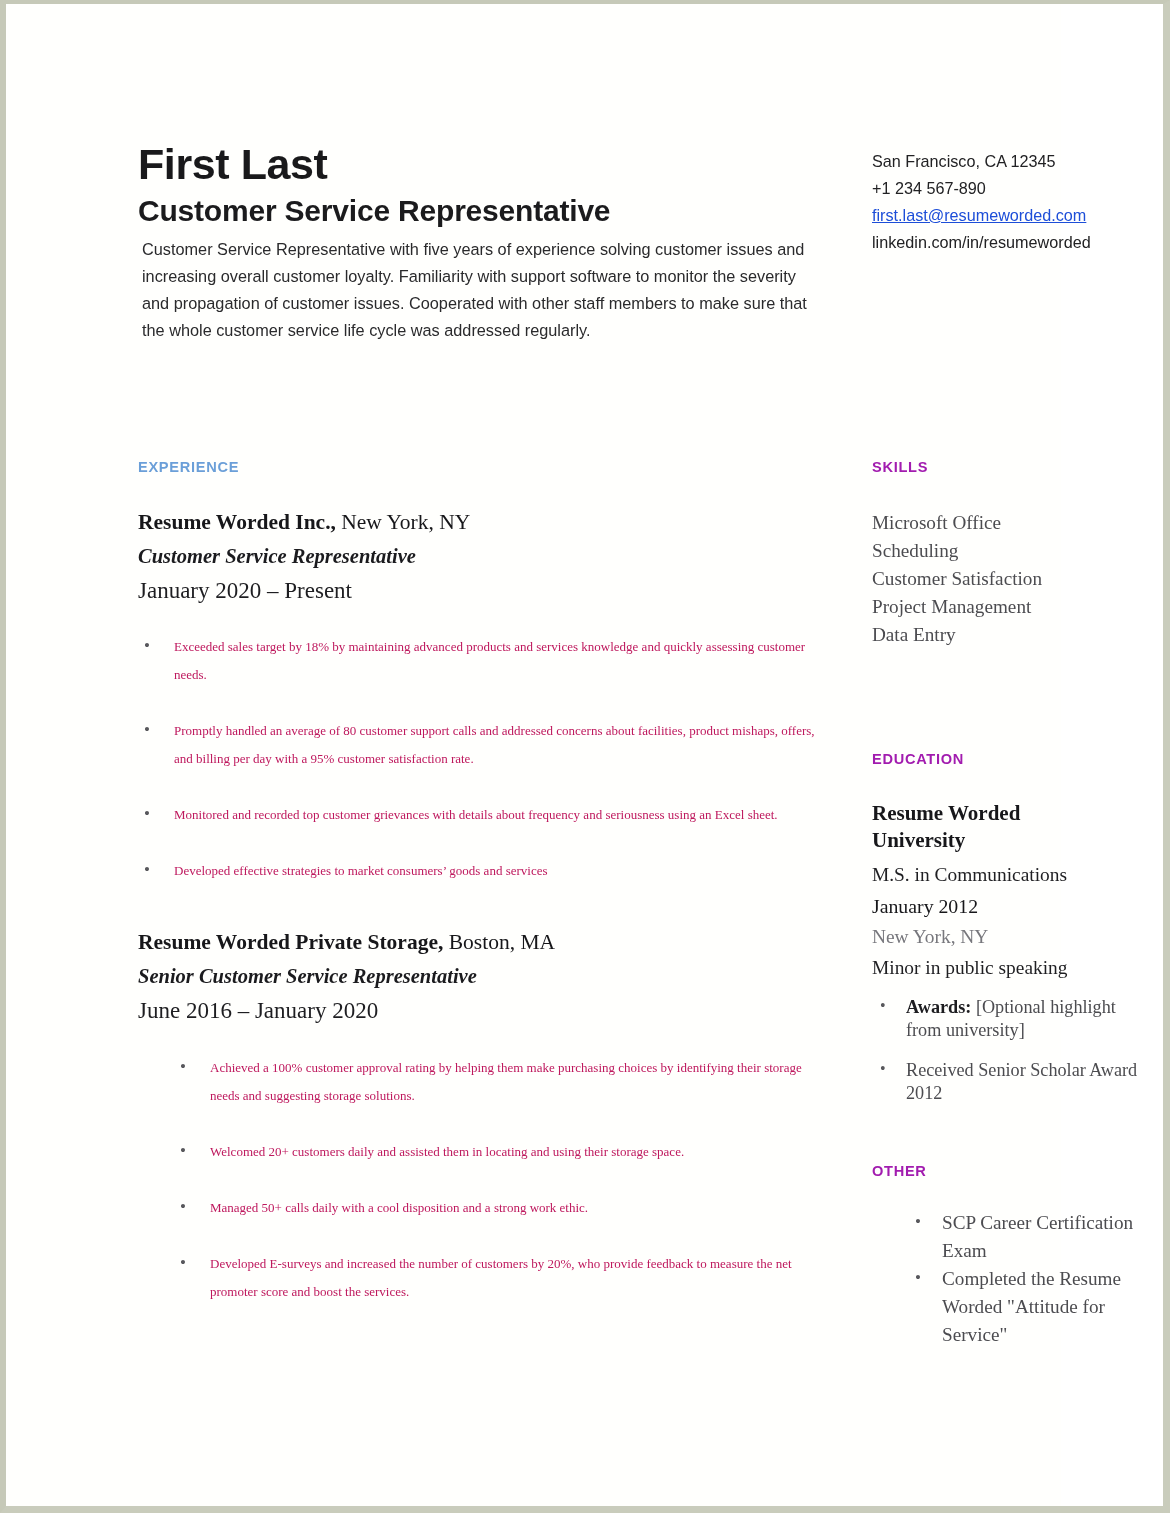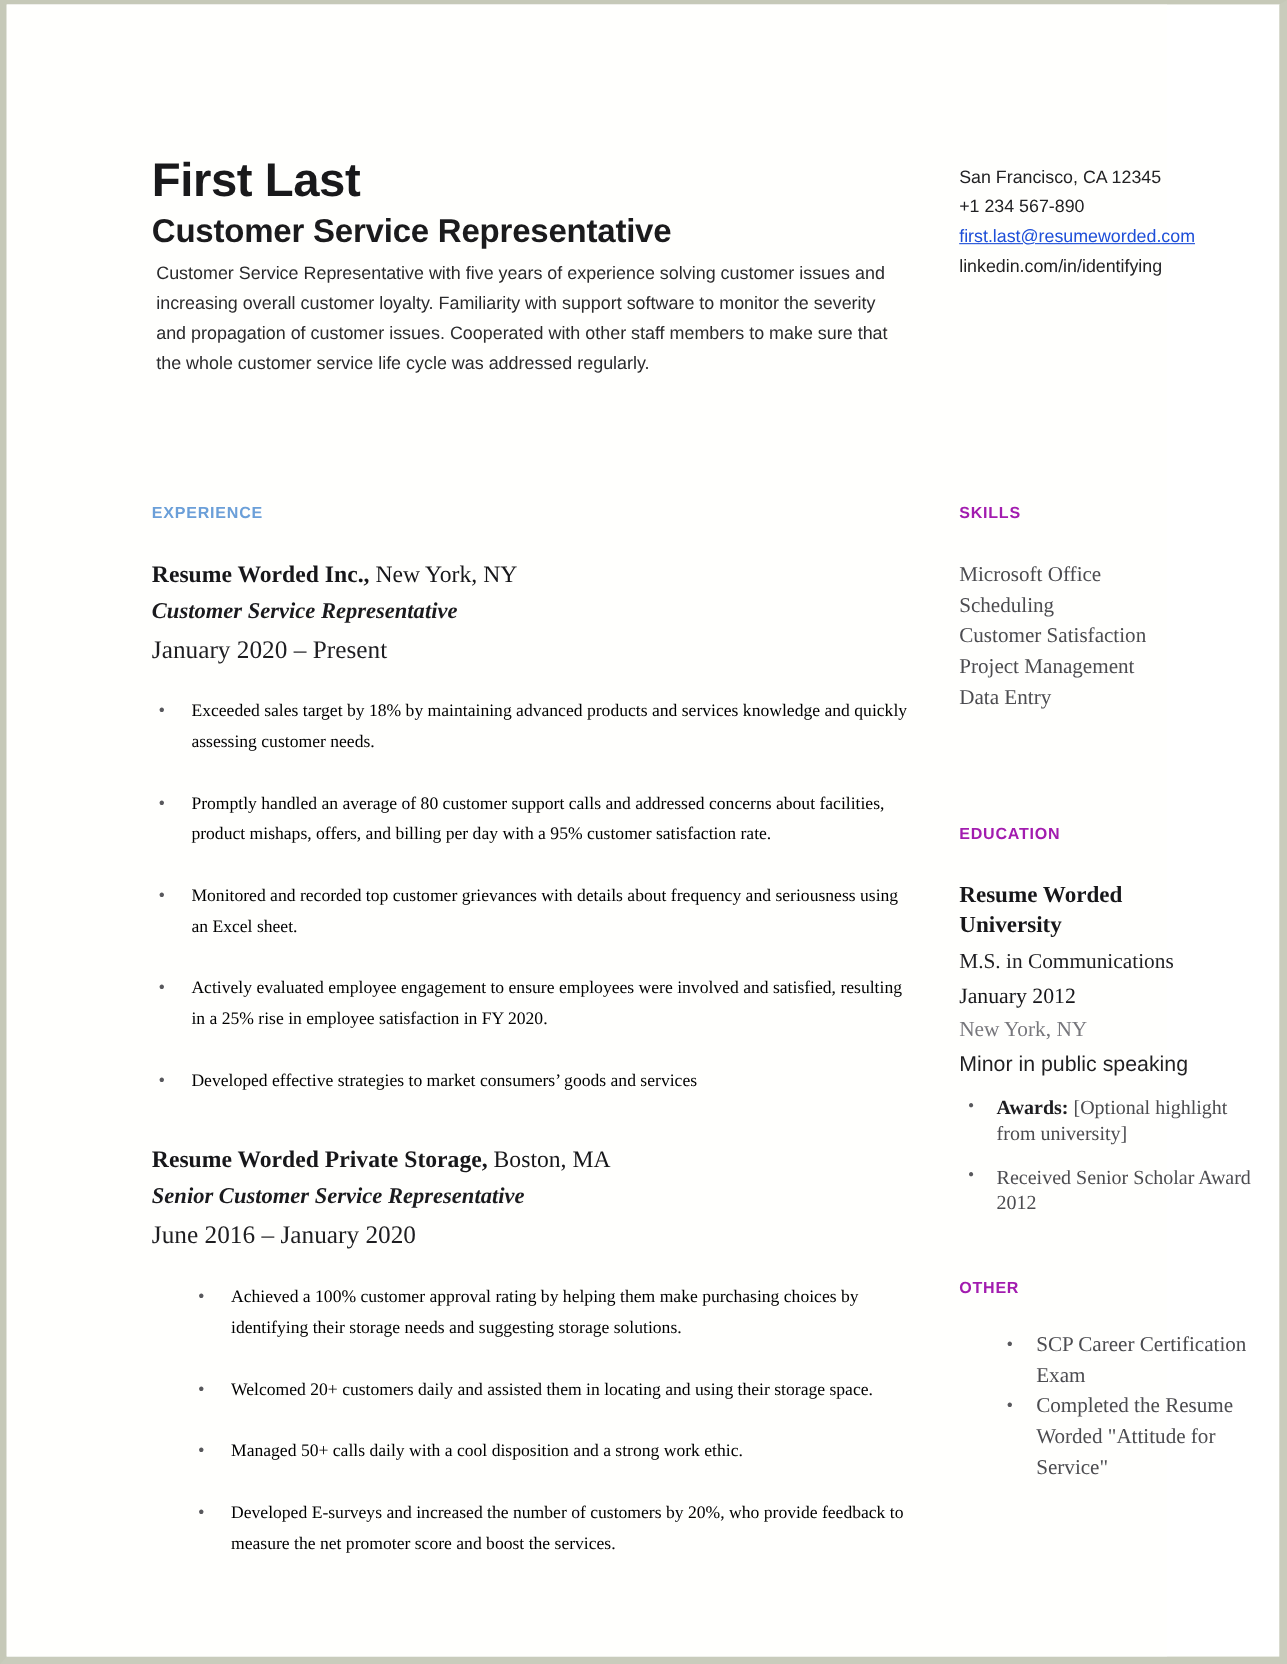--- a/index.html
+++ b/index.html
@@ -118,23 +118,23 @@
   }
 
   ul.bullets {
     list-style: none;
     margin: 0;
     padding: 0;
   }
   ul.bullets li {
     position: relative;
     font-family: "Liberation Serif", serif;
-    font-size: 16px;
-    line-height: 28px;
-    color: #000000;
+    font-size: 13px;
+    line-height: 28px;
+    color: #be185d;
     padding-left: 36px;
     margin-bottom: 0px;
     margin-top: 28px;
   }
   ul.bullets li::before {
     content: "\2022";
     position: absolute;
     left: 6px;
     top: -1px;
     font-size: 17px;
@@ -182,21 +182,21 @@
     margin: 0 0 3px 0;
   }
   .edu-loc {
     font-family: "Liberation Serif", serif;
     font-size: 19.4px;
     line-height: 28px;
     color: #77777c;
     margin: 0 0 3px 0;
   }
   .edu-minor {
-    font-family: Liberation Sans, sans-serif;
+    font-family: Liberation Serif, serif;
     font-size: 19.4px;
     line-height: 28px;
     color: #1f1f22;
     margin: 0 0 14px 0;
   }
 
   ul.side-bullets {
     list-style: none;
     margin: 0;
     padding: 0;
@@ -254,39 +254,38 @@
       <h2 class="job-title-main">Customer Service Representative</h2>
       <p class="summary">Customer Service Representative with five years of experience solving customer issues and increasing overall customer loyalty. Familiarity with support software to monitor the severity and propagation of customer issues. Cooperated with other staff members to make sure that the whole customer service life cycle was addressed regularly.</p>
     </div>
 
     <div class="contact-block">
       <div class="contact-line">San Francisco, CA 12345</div>
       <div class="contact-line">+1 234 567-890</div>
       <div class="contact-line">
         <span class="contact-link">first.last@resumeworded.com</span>
       </div>
-      <div class="contact-line">linkedin.com/in/identifying</div>
+      <div class="contact-line">linkedin.com/in/resumeworded</div>
     </div>
 
     <div class="section-heading soft exp-heading">EXPERIENCE</div>
 
     <div class="exp-body">
 
       <div class="job">
         <p class="company">
           <b>Resume Worded Inc.,</b>
           <span class="loc">New York, NY</span>
         </p>
         <p class="role">Customer Service Representative</p>
         <p class="dates">January 2020 – Present</p>
         <ul class="bullets">
           <li>Exceeded sales target by 18% by maintaining advanced products and services knowledge and quickly assessing customer needs.</li>
           <li>Promptly handled an average of 80 customer support calls and addressed concerns about facilities, product mishaps, offers, and billing per day with a 95% customer satisfaction rate.</li>
           <li>Monitored and recorded top customer grievances with details about frequency and seriousness using an Excel sheet.</li>
-          <li>Actively evaluated employee engagement to ensure employees were involved and satisfied, resulting in a 25% rise in employee satisfaction in FY 2020.</li>
           <li>Developed effective strategies to market consumers’ goods and services</li>
         </ul>
       </div>
 
       <div class="job job2">
         <p class="company">
           <b>Resume Worded Private Storage,</b>
           <span class="loc">Boston, MA</span>
         </p>
         <p class="role">Senior Customer Service Representative</p>

